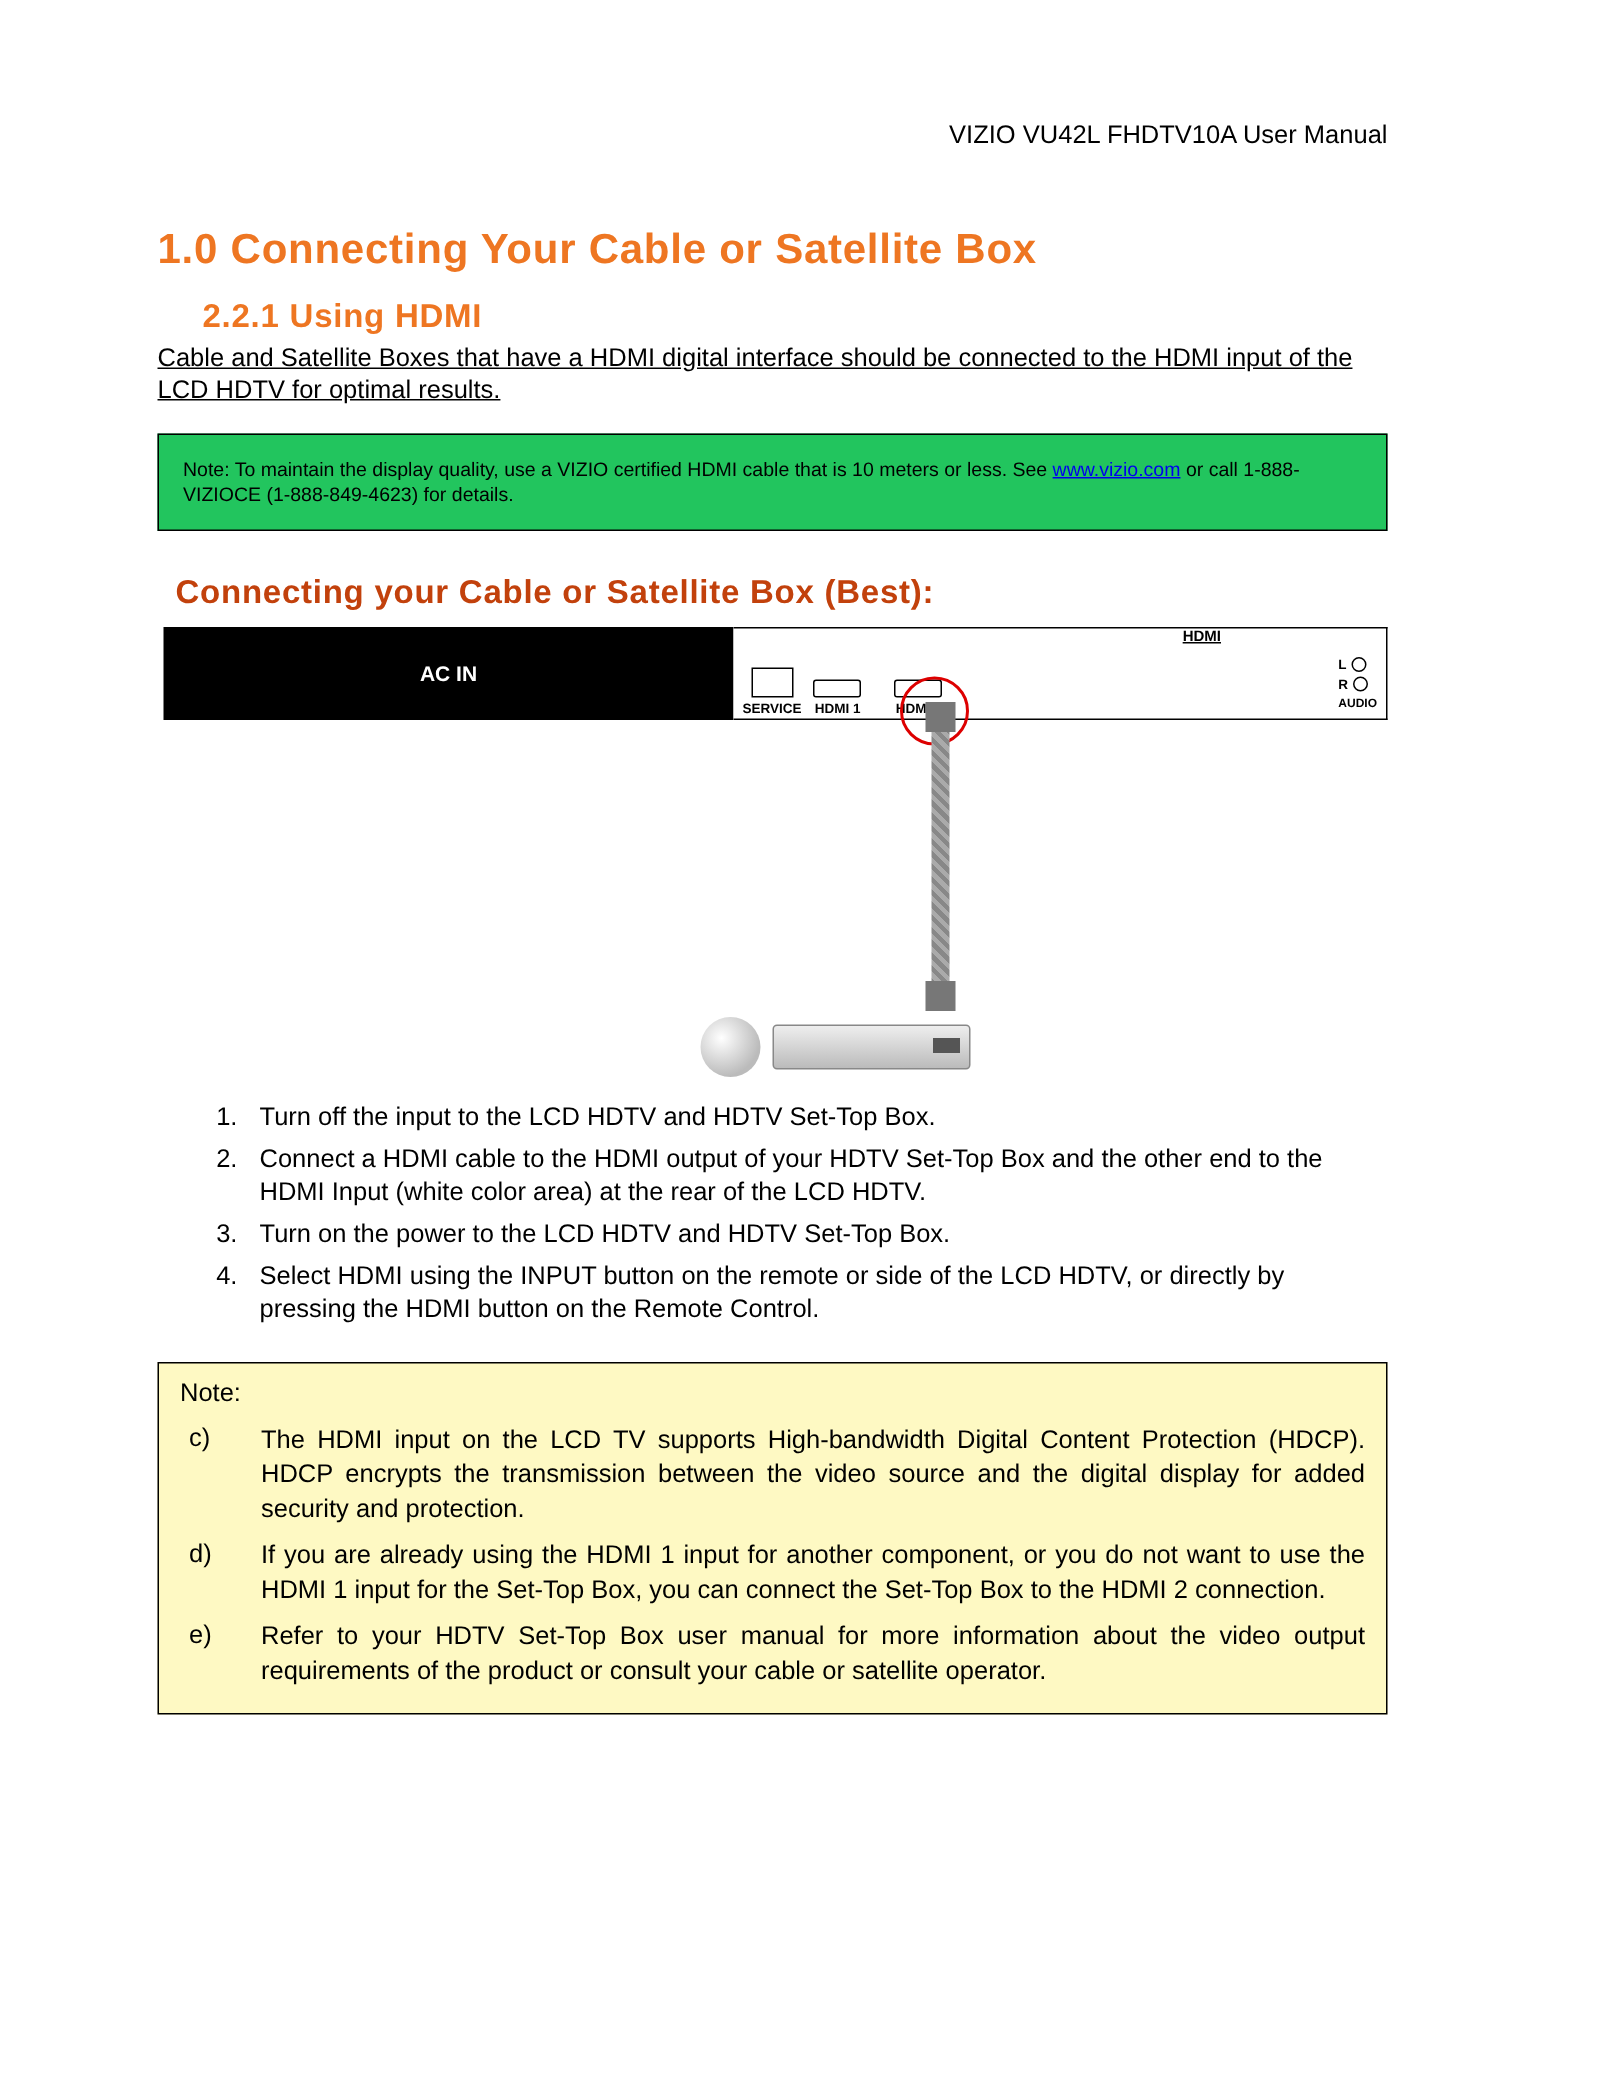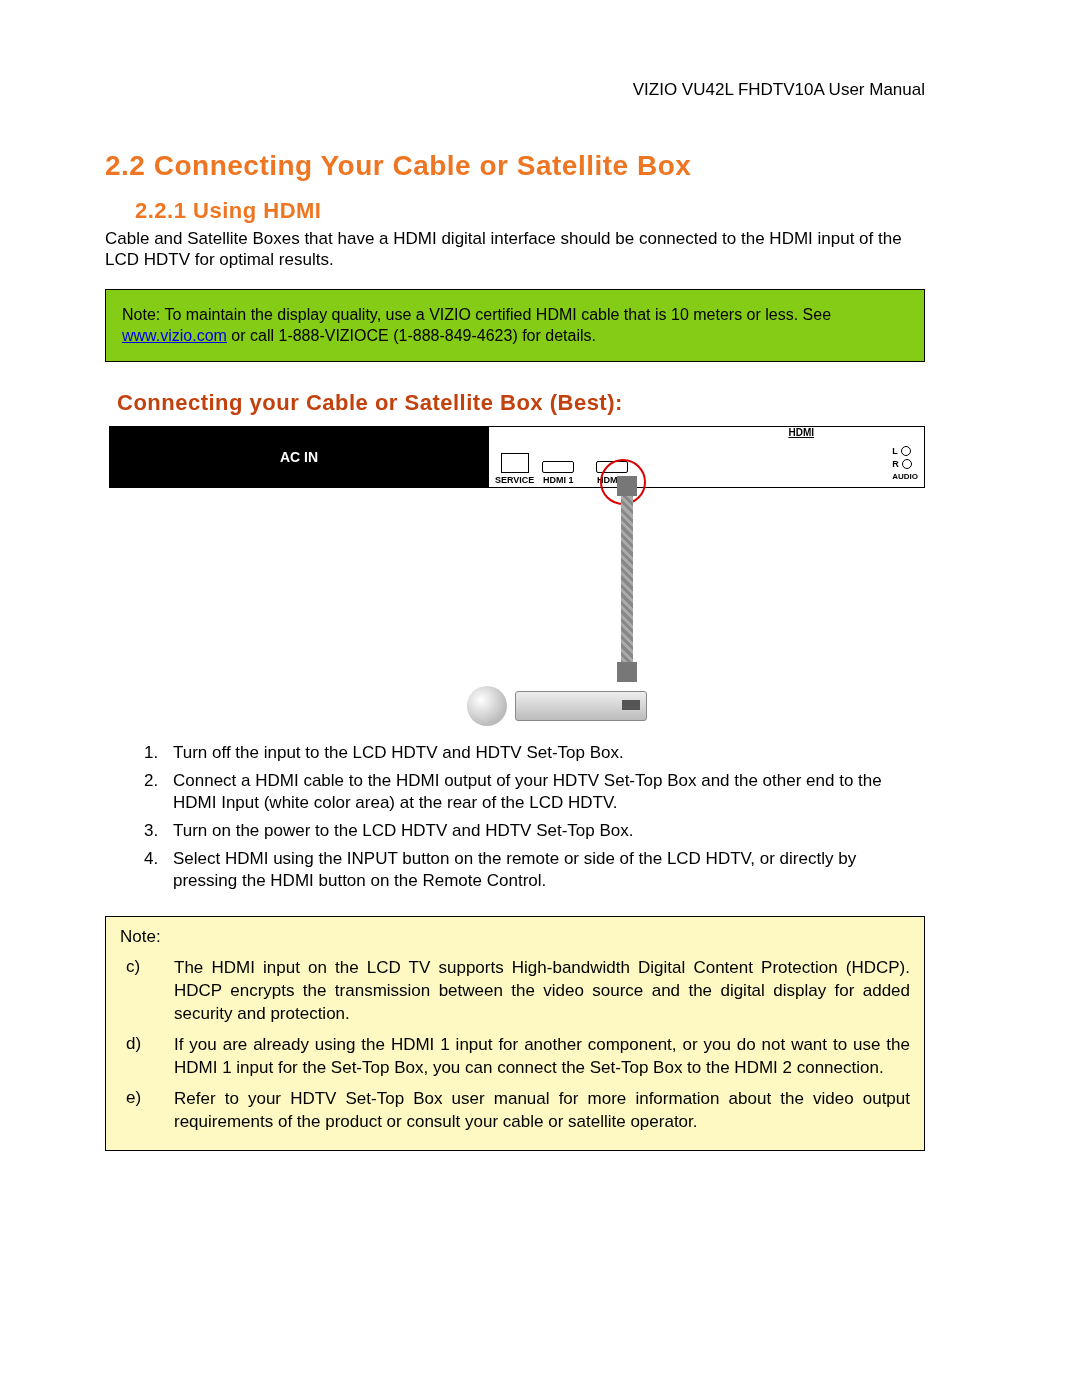--- a/index.html
+++ b/index.html
@@ -38,27 +38,27 @@
     letter-spacing: 0.5px;
   }
   h3.subhead {
     font-family: "Arial Black", Arial, sans-serif;
     font-weight: 900;
     color: #c2410c;
     font-size: 22px;
     margin: 28px 0 10px 12px;
     letter-spacing: 0.5px;
   }
-  .para { margin: 0 0 12px 0; line-height: 1.25; }
+  .para { margin: 0 0 12px 0; line-height: 1.25; text-decoration: underline; }
   .notebox {
     border: 1px solid #000;
-    background: #84cc16;
+    background: #22c55e;
     padding: 14px 16px;
     margin: 18px 0 8px 0;
-    font-size: 16px;
+    font-size: 13px;
     line-height: 1.35;
   }
   .notebox a { color: #0000ee; text-decoration: underline; }
   
   .diagram {
     margin: 4px 0 16px 4px;
   }
   .tvback {
     display:flex;
     height:62px;
@@ -135,21 +135,21 @@
     color:#fff; font-weight:bold; font-size:20px;
   }
   .logo svg { width:24px; height:24px; }
 </style>
 </head>
 <body>
 
 <div class="page">
   <div class="doc-header">VIZIO VU42L FHDTV10A User Manual</div>
 
-  <h1 class="sec">2.2  Connecting Your Cable or Satellite Box</h1>
+  <h1 class="sec">1.0  Connecting Your Cable or Satellite Box</h1>
   <h2 class="sub">2.2.1 Using HDMI</h2>
   <p class="para">Cable and Satellite Boxes that have a HDMI digital interface should be connected to the HDMI input of the LCD HDTV for optimal results.</p>
 
   <div class="notebox">
     <span>Note: To maintain the display quality, use a VIZIO certified HDMI cable that is 10 meters or less.  See </span><a href="#">www.vizio.com</a><span> or call 1-888-VIZIOCE (1-888-849-4623) for details.</span>
   </div>
 
   <h3 class="subhead">Connecting your Cable or Satellite Box (Best):</h3>
 
   <div class="diagram">

